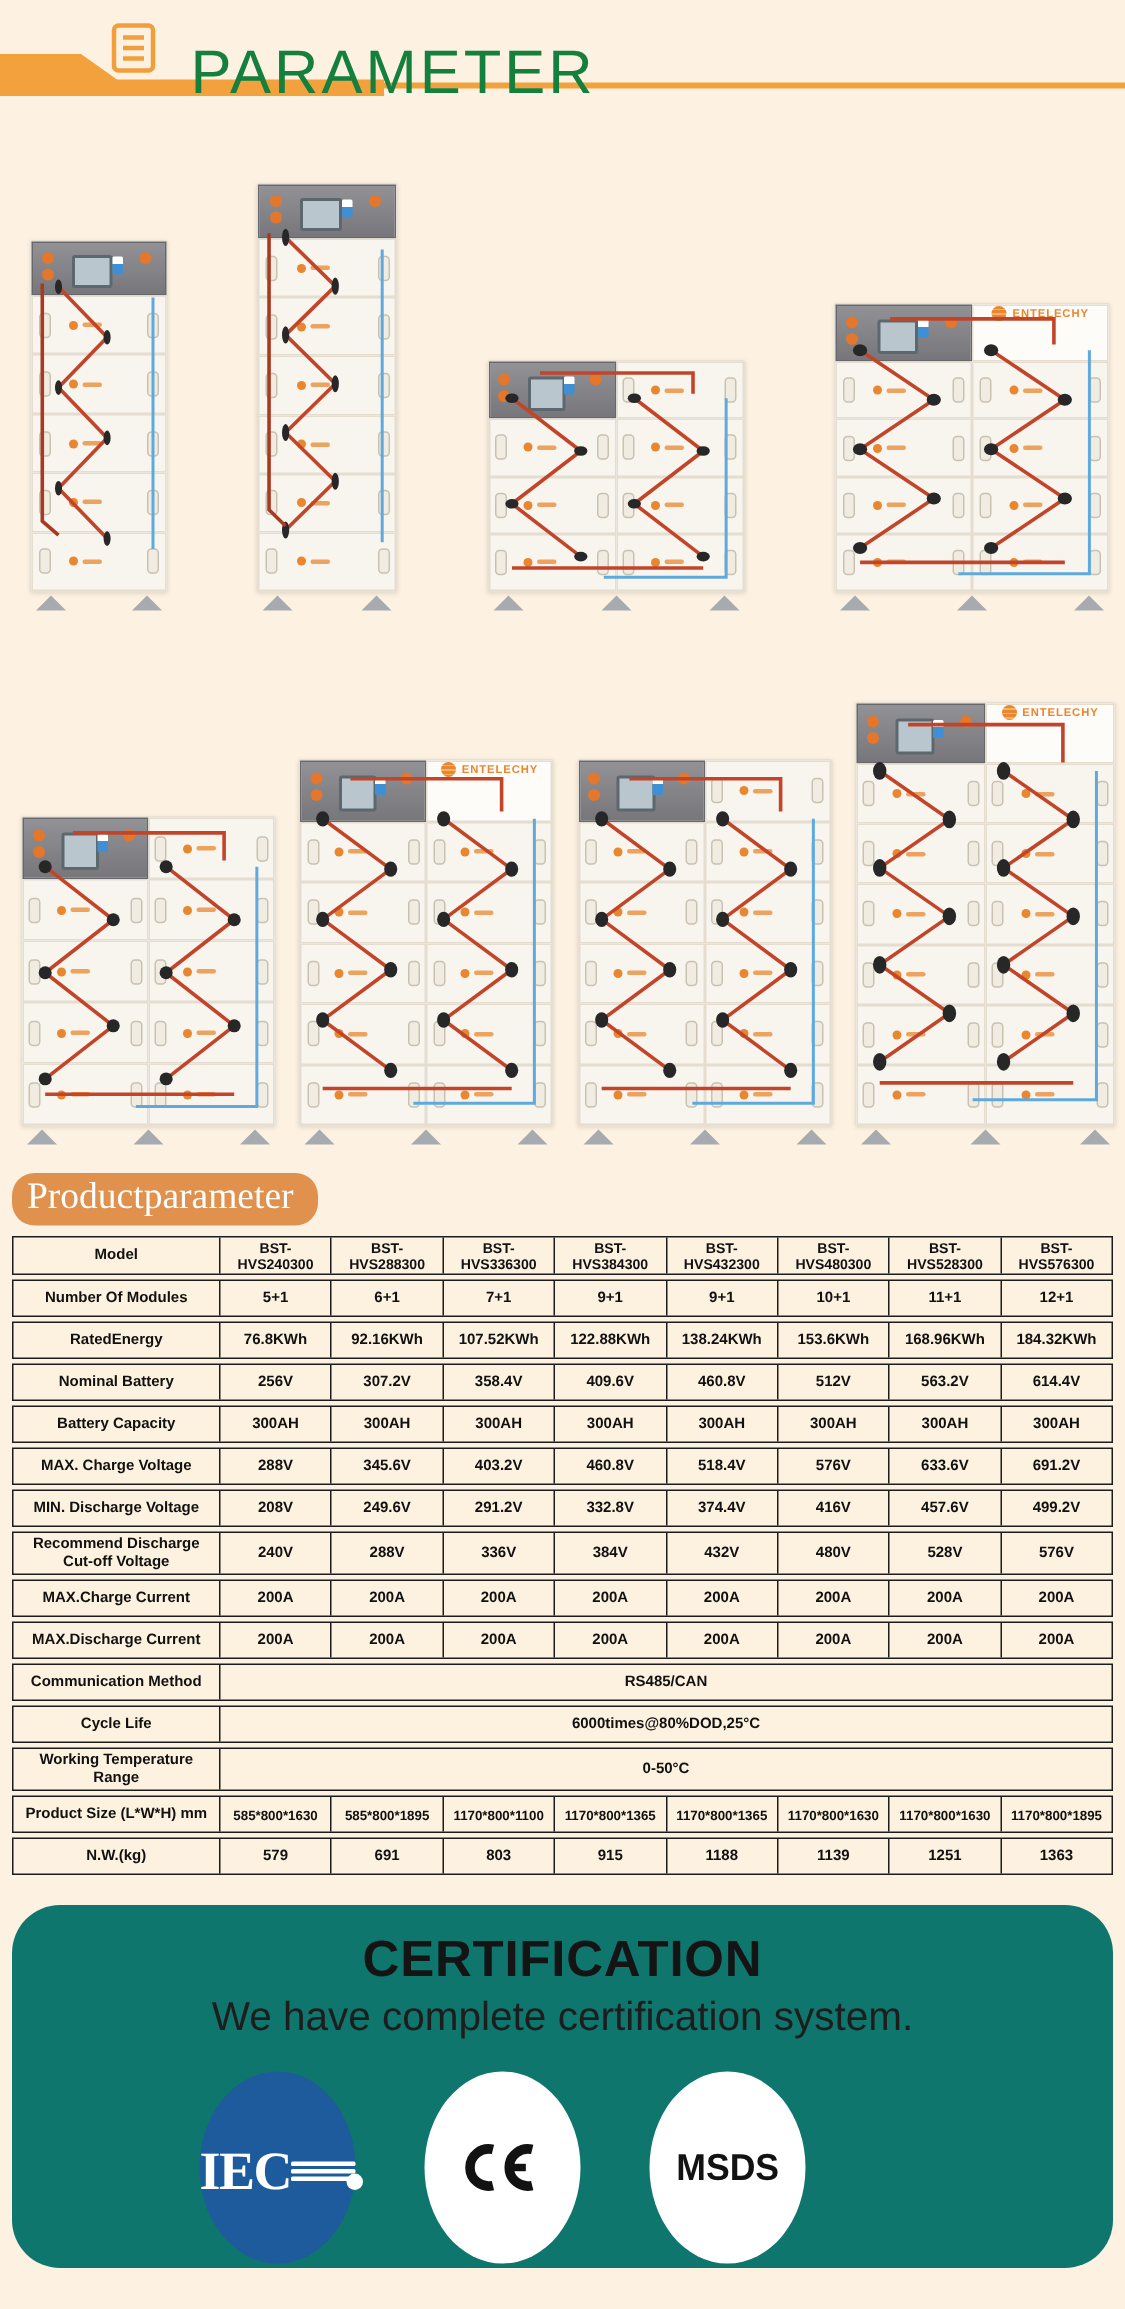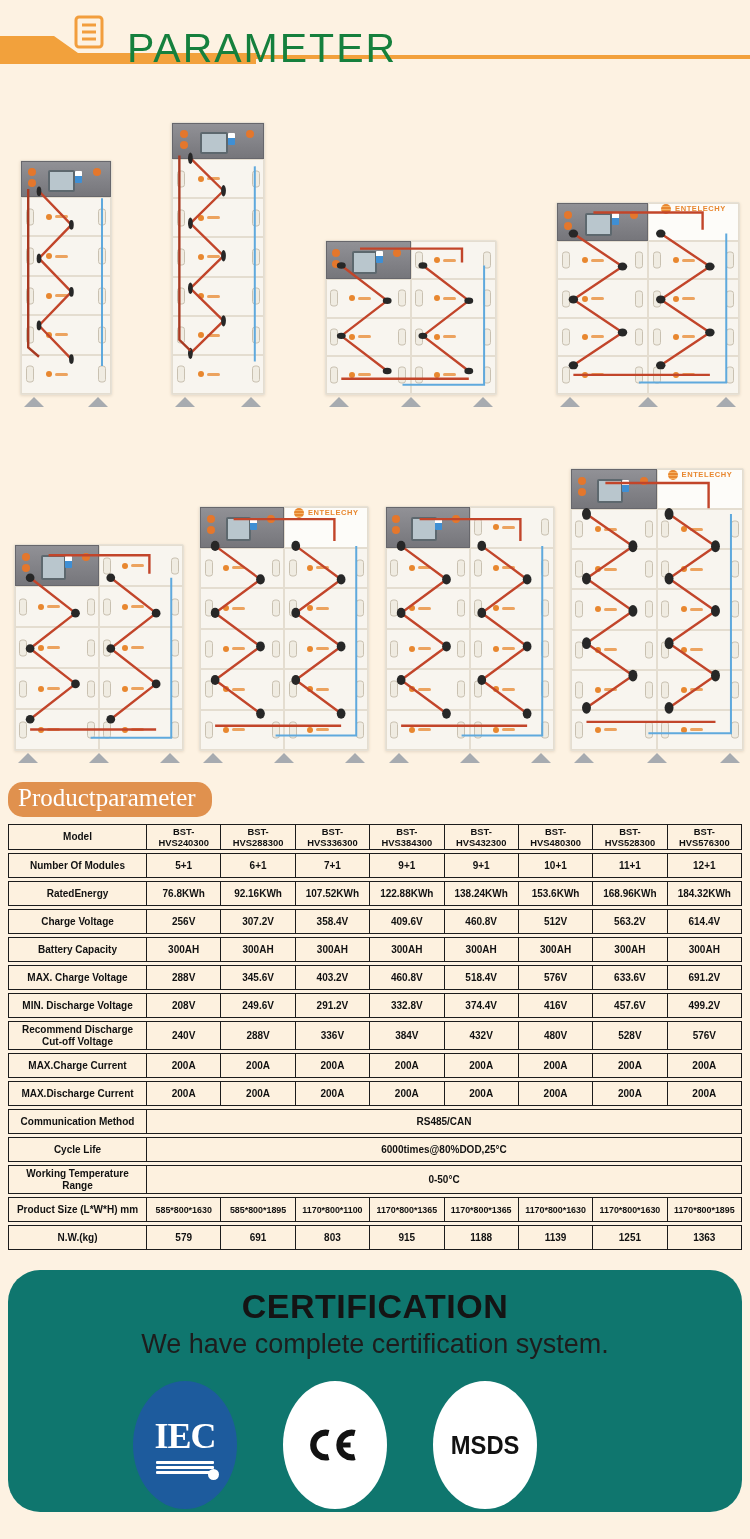--- a/index.html
+++ b/index.html
@@ -61,21 +61,21 @@
   .t-span{flex:8 1 0;display:flex;align-items:center;justify-content:center;font-weight:bold;font-size:10px;color:#111;}
   .t-row.xs .t-cell{font-size:9.4px;}
   .t-row.xxs .t-cell{font-size:8.9px;}
 
   
   .cert-panel{margin:20px 8px 0;height:242px;border-radius:32px;background:#0f766e;text-align:center;box-sizing:border-box;}
   .cert-title{margin:0;padding-top:17px;font-size:34px;font-weight:bold;color:#141414;letter-spacing:.5px;}
   .cert-sub{margin:3px 0 0;font-size:27px;color:#1d1d1d;}
   .badges{margin-top:21px;display:flex;justify-content:center;gap:46px;position:relative;left:-40px;}
   .badge{width:104px;height:128px;border-radius:50%;background:#fff;
-    display:flex;flex-direction:column;align-items:center;justify-content:center;}
+    display:flex;flex-direction:row;align-items:center;justify-content:center;}
   .badge.iec{background:#1d5b9d;color:#fff;}
   .iec-word{font-family:"Liberation Serif",serif;font-weight:bold;font-size:36px;line-height:1;letter-spacing:-1px;margin-top:4px;}
   .iec-lines{position:relative;width:58px;margin-top:5px;}
   .iec-lines i{display:block;height:2.5px;background:#fff;margin:2.5px 0;border-radius:1px;}
   .iec-dot{position:absolute;right:-5px;bottom:-4px;width:11px;height:11px;border-radius:50%;background:#fff;}
   .b-text{font-weight:bold;color:#121212;white-space:nowrap;}
   .b-text.un{font-size:29px;transform:scaleX(.8);letter-spacing:-1px;font-weight:800;}
   .b-text.msds{font-size:25px;transform:scaleX(.95);}
 </style>
 </head>
@@ -801,21 +801,21 @@
         <div class="t-cell">76.8KWh</div>
         <div class="t-cell">92.16KWh</div>
         <div class="t-cell">107.52KWh</div>
         <div class="t-cell">122.88KWh</div>
         <div class="t-cell">138.24KWh</div>
         <div class="t-cell">153.6KWh</div>
         <div class="t-cell">168.96KWh</div>
         <div class="t-cell">184.32KWh</div>
       </div>
       <div class="t-row">
-        <div class="t-label">Charge Voltage</div>
+        <div class="t-label">Nominal Battery</div>
         <div class="t-cell">256V</div>
         <div class="t-cell">307.2V</div>
         <div class="t-cell">358.4V</div>
         <div class="t-cell">409.6V</div>
         <div class="t-cell">460.8V</div>
         <div class="t-cell">512V</div>
         <div class="t-cell">563.2V</div>
         <div class="t-cell">614.4V</div>
       </div>
       <div class="t-row">

